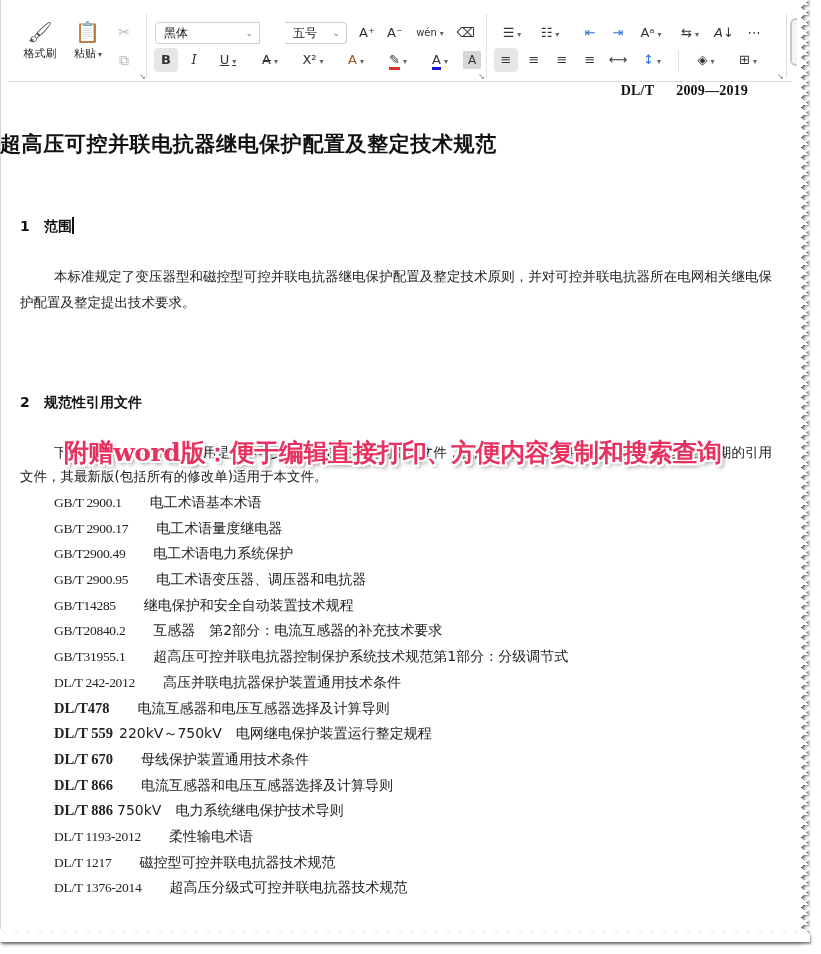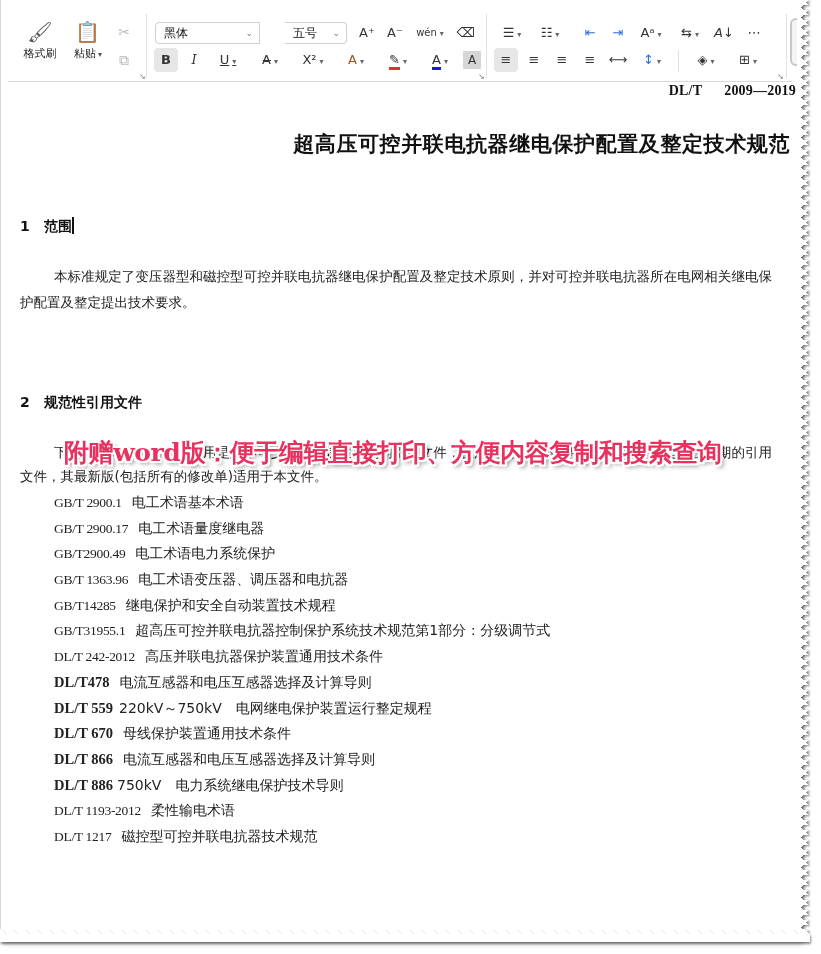--- a/index.html
+++ b/index.html
@@ -65,45 +65,45 @@
 
     
     .scroll-stub {
       position: absolute; left: 790px; top: 18px; width: 12px; height: 48px;
       border: 2px solid #c8c8c8; border-right: none; border-radius: 6px 0 0 6px; background: #f4f4f4;
     }
 
     
     .doc { position: absolute; left: 0; top: 0; width: 800px; height: 940px; font-family: "DejaVu Serif", "Liberation Serif", serif; }
     .std-no {
-      position: absolute; left: 584px; top: 83px; width: 212px; text-align: right;
+      position: absolute; left: 536px; top: 83px; width: 212px; text-align: right;
       font-family: "Liberation Serif", serif; font-weight: bold; font-size: 14px; letter-spacing: 0.2px;
     }
     .std-no span { margin-left: 22px; }
     .title {
-      position: absolute; left: 0; top: 130px; width: 790px; text-align: right;
+      position: absolute; left: 0; top: 130px; width: 790px; text-align: left;
       font-family: Liberation Sans, sans-serif; font-weight: bold; font-size: 21px; letter-spacing: 0.6px; color: #111;
     }
     .h1 {
       position: absolute; left: 20px; font-family: "DejaVu Sans", sans-serif; font-weight: bold; font-size: 14px; color: #111;
     }
     .h1 .num { display: inline-block; width: 24px; }
     .cursor { display: inline-block; width: 1.5px; height: 17px; background: #111; vertical-align: -3px; }
     .para {
       position: absolute; left: 20px; width: 752px; font-family: "DejaVu Sans", sans-serif; font-size: 13.5px;
       line-height: 26px; color: #222; text-indent: 34px; text-align: justify;
     }
 
     .ref-list { position: absolute; left: 54px; top: 490px; width: 720px; }
     .ref {
       height: 25.7px; line-height: 25.7px; font-size: 14px; white-space: nowrap; color: #222;
     }
     .ref .code { font-family: Liberation Serif, serif; font-size: 13.5px; letter-spacing: -0.3px; }
     .ref .code.serif { font-family: "Liberation Serif", serif; font-weight: bold; font-size: 14.5px; letter-spacing: 0; }
-    .ref .name { font-family: "DejaVu Sans", sans-serif; font-size: 14px; margin-left: 10px; }
+    .ref .name { font-family: "DejaVu Sans", sans-serif; font-size: 14px; margin-left: 28px; }
 
     
     .watermark {
       position: absolute; left: 64px; top: 436px; font-family: "DejaVu Serif", serif; font-weight: bold;
       font-size: 25px; color: #e8315e; letter-spacing: -0.4px; white-space: nowrap;
       text-shadow: -2px -2px 0 #fff, 2px -2px 0 #fff, -2px 2px 0 #fff, 2px 2px 0 #fff,
                    0 2px 0 #fff, 0 -2px 0 #fff, 2px 0 0 #fff, -2px 0 0 #fff, 3px 3px 4px rgba(0,0,0,0.5);
     }
   </style>
 </head>
@@ -190,30 +190,32 @@
   <div class="h1" style="top:394px;">
     <span class="num">2</span><span>规范性引用文件</span>
   </div>
 
   <div class="para" style="top:440px; line-height:24px;">下列文件对于本文件的应用是必不可少的。凡是注日期的引用文件，仅注日期的版本适用于本文件。凡是不注日期的引用文件，其最新版(包括所有的修改单)适用于本文件。</div>
 
   <div class="ref-list">
     <div class="ref"><span class="code">GB/T 2900.1</span><span class="name">电工术语基本术语</span></div>
     <div class="ref"><span class="code">GB/T 2900.17</span><span class="name">电工术语量度继电器</span></div>
     <div class="ref"><span class="code">GB/T2900.49</span><span class="name">电工术语电力系统保护</span></div>
-    <div class="ref"><span class="code">GB/T 1363.96</span><span class="name">电工术语变压器、调压器和电抗器</span></div>
+    <div class="ref"><span class="code">GB/T 2900.95</span><span class="name">电工术语变压器、调压器和电抗器</span></div>
     <div class="ref"><span class="code">GB/T14285</span><span class="name">继电保护和安全自动装置技术规程</span></div>
+    <div class="ref"><span class="code">GB/T20840.2</span><span class="name">互感器　第2部分：电流互感器的补充技术要求</span></div>
     <div class="ref"><span class="code">GB/T31955.1</span><span class="name">超高压可控并联电抗器控制保护系统技术规范第1部分：分级调节式</span></div>
     <div class="ref"><span class="code">DL/T 242-2012</span><span class="name">高压并联电抗器保护装置通用技术条件</span></div>
     <div class="ref"><span class="code serif">DL/T478</span><span class="name">电流互感器和电压互感器选择及计算导则</span></div>
     <div class="ref"><span class="code serif">DL/T 559</span><span class="name" style="margin-left:6px">220kV～750kV　电网继电保护装置运行整定规程</span></div>
     <div class="ref"><span class="code serif">DL/T 670</span><span class="name">母线保护装置通用技术条件</span></div>
     <div class="ref"><span class="code serif">DL/T 866</span><span class="name">电流互感器和电压互感器选择及计算导则</span></div>
     <div class="ref"><span class="code serif">DL/T 886</span><span class="name" style="margin-left:4px">750kV　电力系统继电保护技术导则</span></div>
     <div class="ref"><span class="code">DL/T 1193-2012</span><span class="name">柔性输电术语</span></div>
     <div class="ref"><span class="code">DL/T 1217</span><span class="name">磁控型可控并联电抗器技术规范</span></div>
+    <div class="ref"><span class="code">DL/T 1376-2014</span><span class="name">超高压分级式可控并联电抗器技术规范</span></div>
   </div>
 
   <div class="watermark">附赠word版：便于编辑直接打印、方便内容复制和搜索查询</div>
 </div>
 
 <div class="tear-right"></div>
 <div class="tear-bottom"></div>
 
 </body></html>

